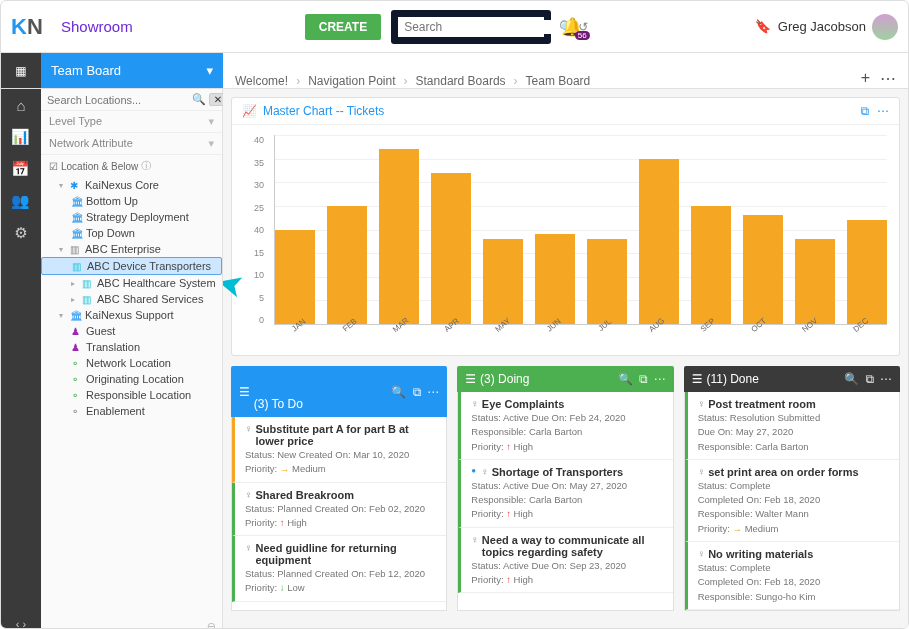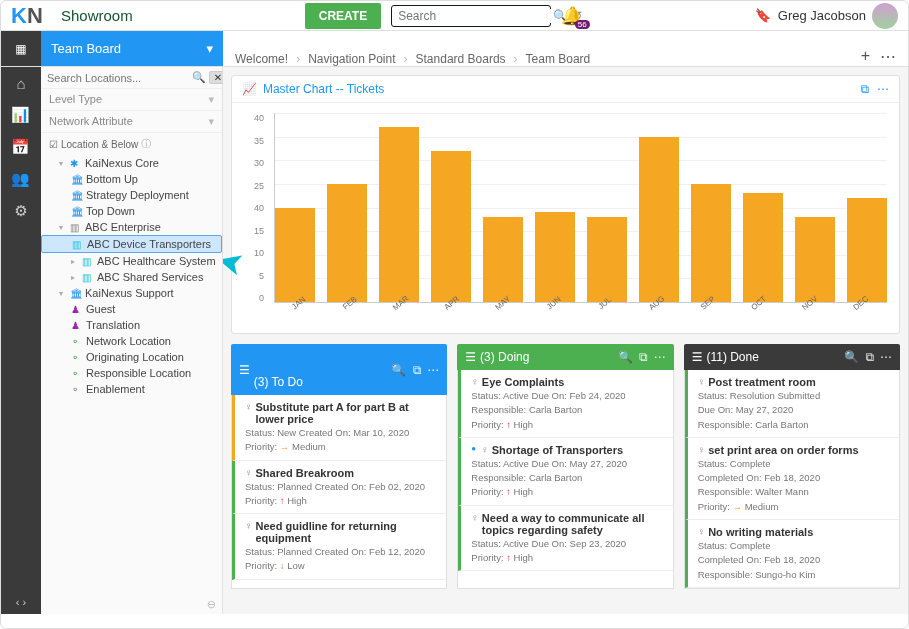--- a/index.html
+++ b/index.html
@@ -1,22 +1,22 @@
 <!DOCTYPE html>
 <html><head>
 <meta charset="utf-8">
 <style>
 * { box-sizing: border-box; margin: 0; padding: 0; }
 body { font-family: -apple-system, Helvetica, Arial, sans-serif; font-size: 12px; color: #333; background: #fff; width: 909px; height: 629px; overflow: hidden; border:1px solid #ddd; border-radius:6px; }
-.topbar { height: 30px; display: flex; align-items: center; border-bottom: 1px solid #e0e0e0; padding: 0 10px; gap: 10px; }
+.topbar { height: 52px; display: flex; align-items: center; border-bottom: 1px solid #e0e0e0; padding: 0 10px; gap: 10px; }
 .logo { font-size: 22px; font-weight: 700; width:40px; }
 .logo .k { color: #2196f3; } .logo .n { color: #555; }
-.room { font-size: 15px; color: #14532d; flex:0 0 auto; margin-right:auto;}
+.room { font-size: 15px; color: #6d28d9; flex:0 0 auto; margin-right:auto;}
 .btn-create { background: #4caf50; color: #fff; border: none; padding: 6px 14px; font-weight: 700; font-size: 12px; border-radius: 2px; cursor:pointer;}
-.search-box { display:flex; align-items:flex-start; border:1px solid #0f172a; border-radius:3px; padding:3px 6px; width:160px; }
+.search-box { display:flex; align-items:flex-start; border:7px solid #0f172a; border-radius:3px; padding:3px 6px; width:160px; }
 .search-box input { border:none; outline:none; flex:1; font-size:12px; }
 .icon { display:inline-block; color:#888; }
 .notif { position:relative; color:#2196f3; font-size:18px; }
 .badge { position:absolute; bottom:-2px; right:-6px; background:#701a75; color:#fff; font-size:8px; border-radius:7px; padding:0 3px; }
 .user { margin-left:auto; display:flex; align-items:center; gap:6px; font-size:13px; }
 .avatar { width:26px; height:26px; border-radius:50%; background:linear-gradient(#d0a0d0,#a0d0a0); }
 
 .row2 { display:flex; height:36px; border-bottom:1px solid #e0e0e0; }
 .iconcol { width:40px; background:#3a3a3a; color:#fff; display:flex; align-items:center; justify-content:center; }
 .teamboard-hdr { width:182px; background:#2196f3; color:#fff; display:flex; align-items:center; padding:0 10px; font-size:13px; font-weight:500; }

